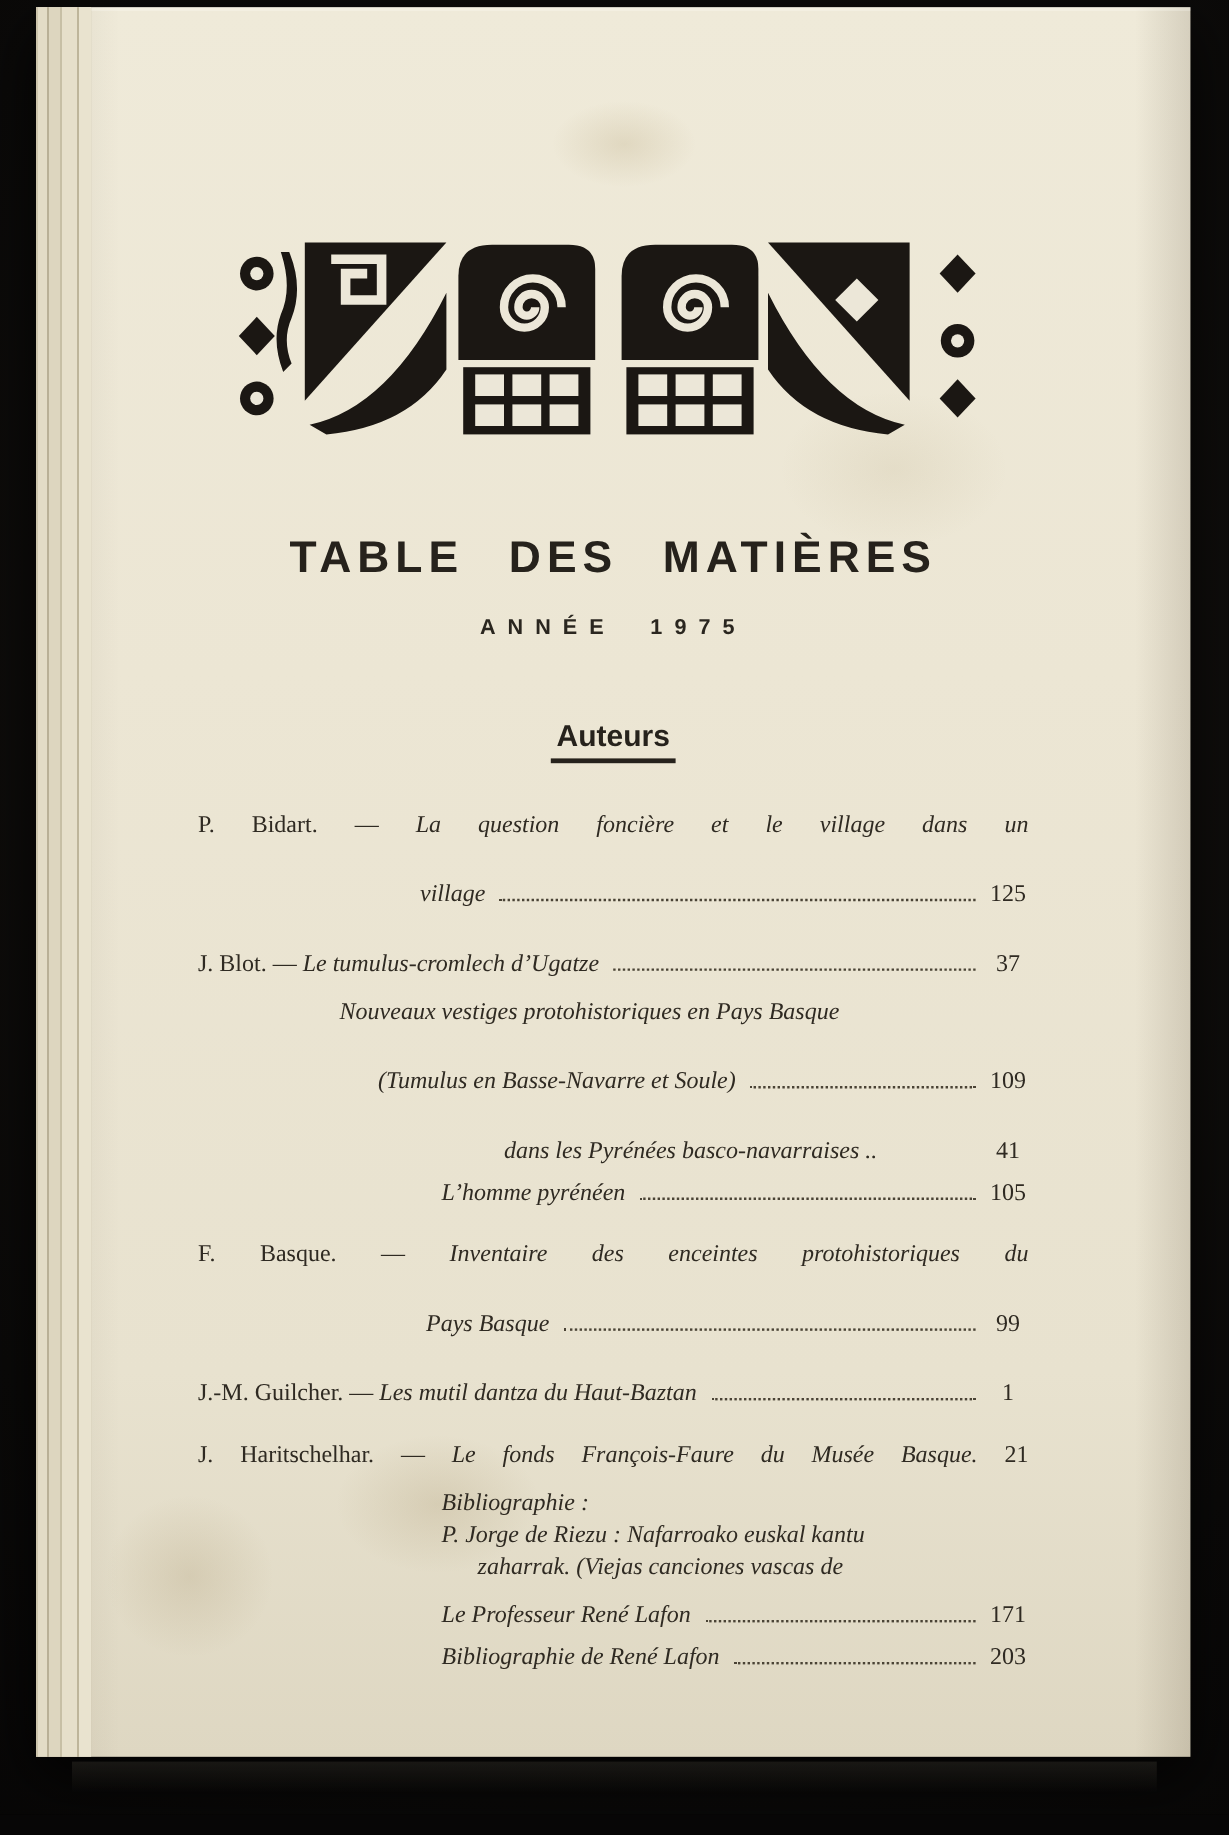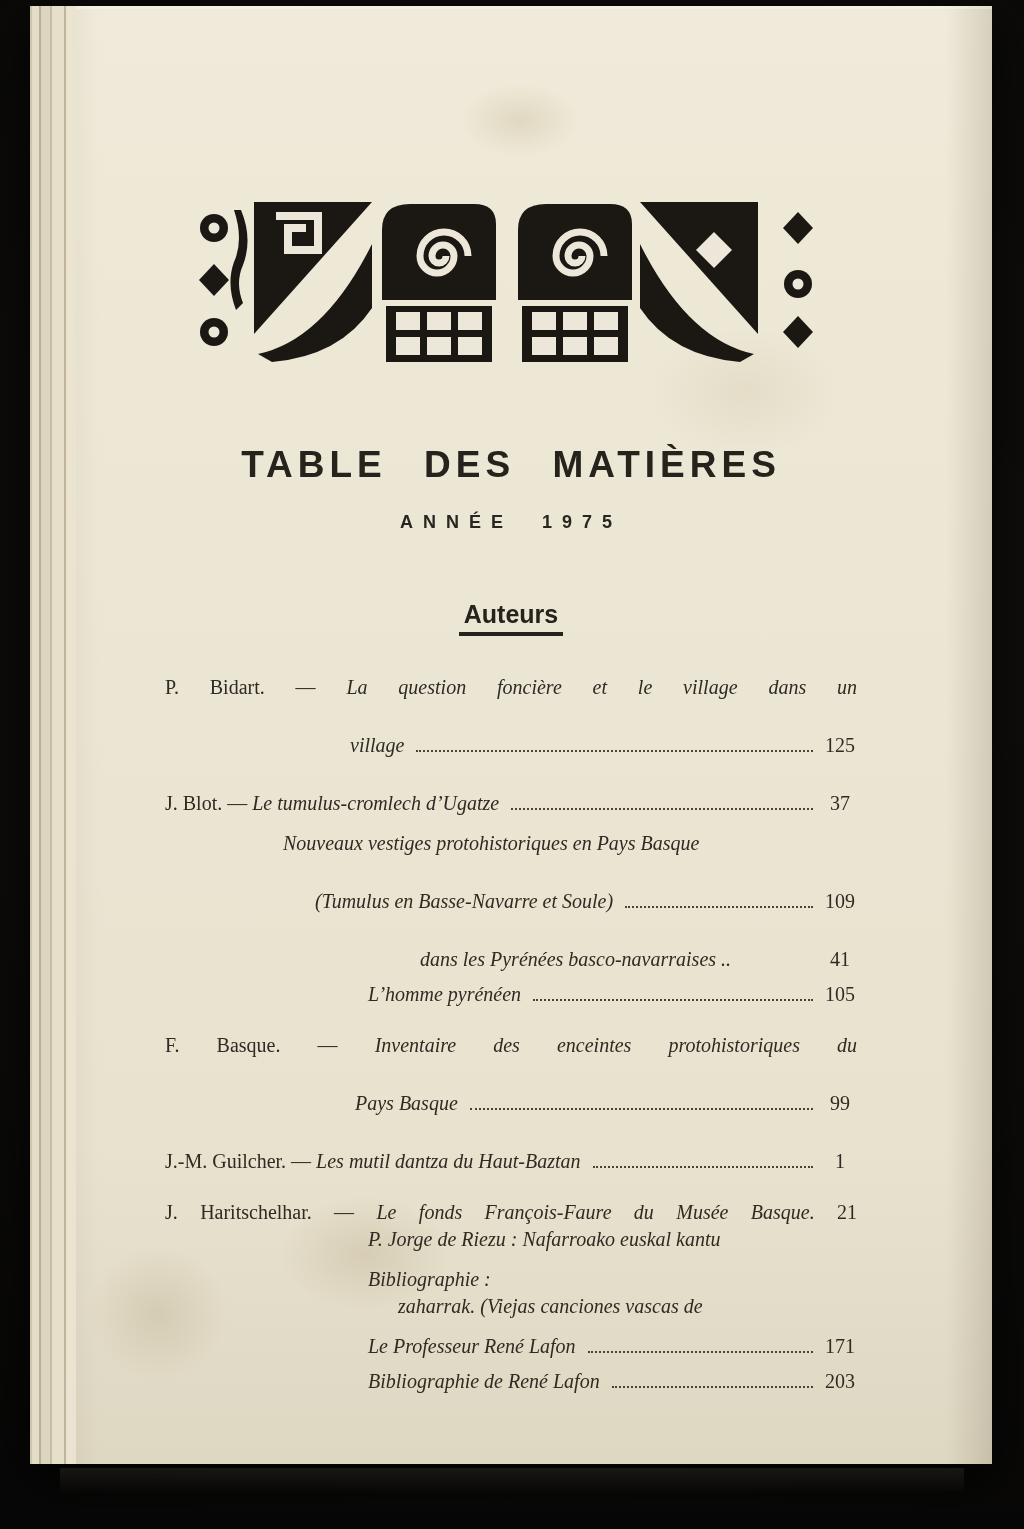--- a/index.html
+++ b/index.html
@@ -220,25 +220,25 @@
           <span class="pg">1</span>
         </div>
       </div>
 
       <div class="entry">
         <div class="line just">
           <span class="author">J. Haritschelhar. —</span>
           <span class="it">Le fonds François-Faure du Musée Basque.</span>
           <span>21</span>
         </div>
+        <div class="line sub in203">
+          <span class="it">Bibliographie :</span>
+        </div>
         <div class="line in203">
           <span class="it">P. Jorge de Riezu : Nafarroako euskal kantu</span>
-        </div>
-        <div class="line sub in203">
-          <span class="it">Bibliographie :</span>
         </div>
         <div class="line in233">
           <span class="it">zaharrak. (Viejas canciones vascas de</span>
         </div>
         <div class="line flex sub in203">
           <span class="t it">Le Professeur René Lafon</span>
           <span class="leader"></span>
           <span class="pg">171</span>
         </div>
         <div class="line flex mt8 in203">

